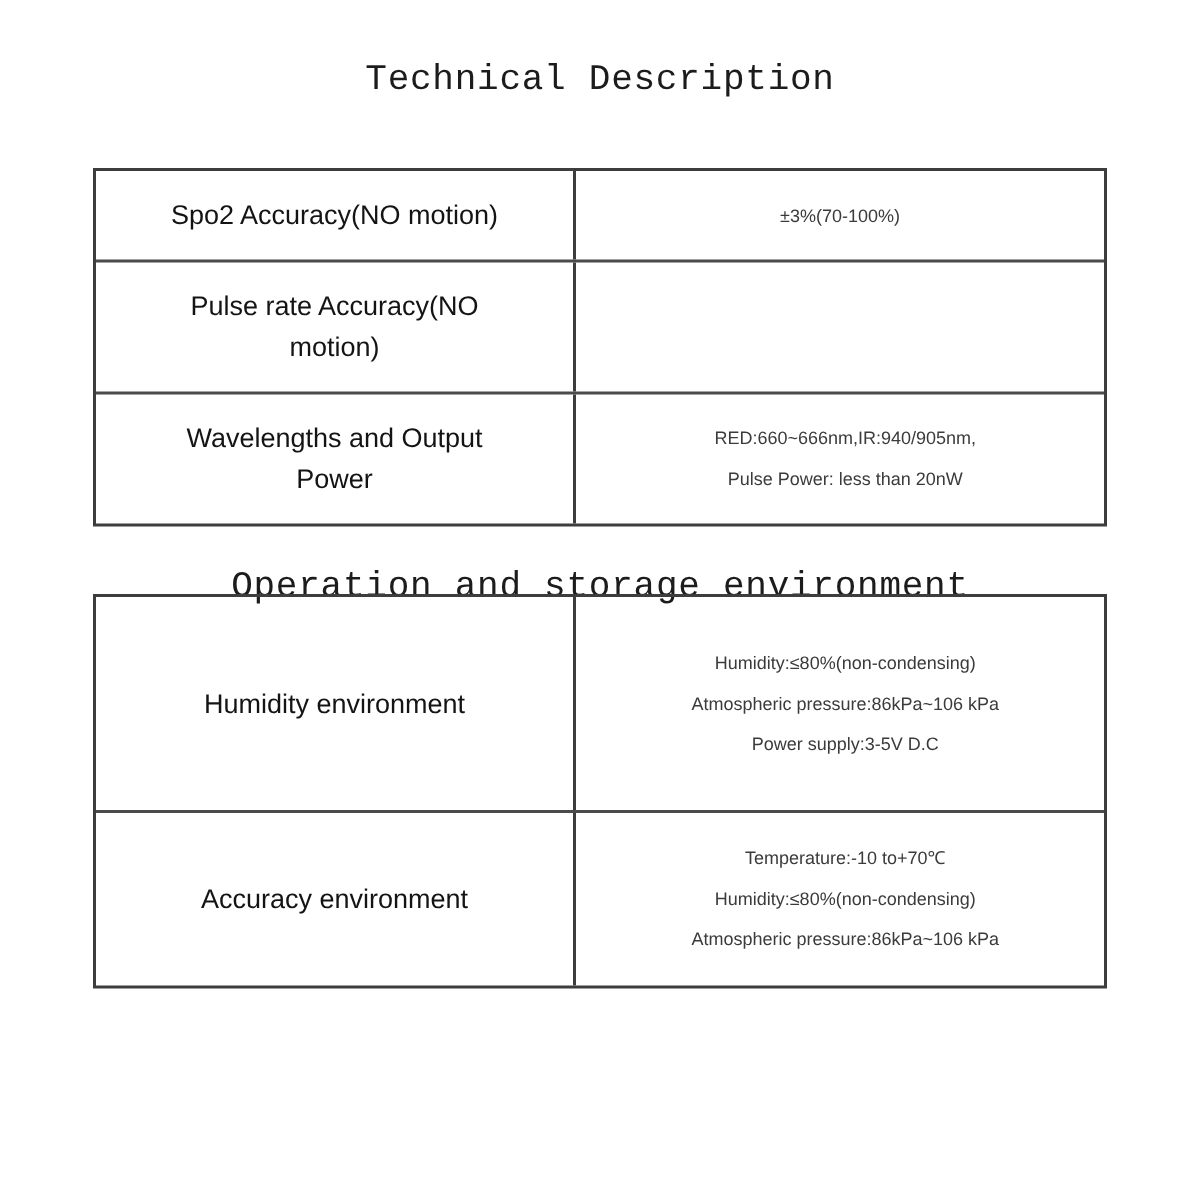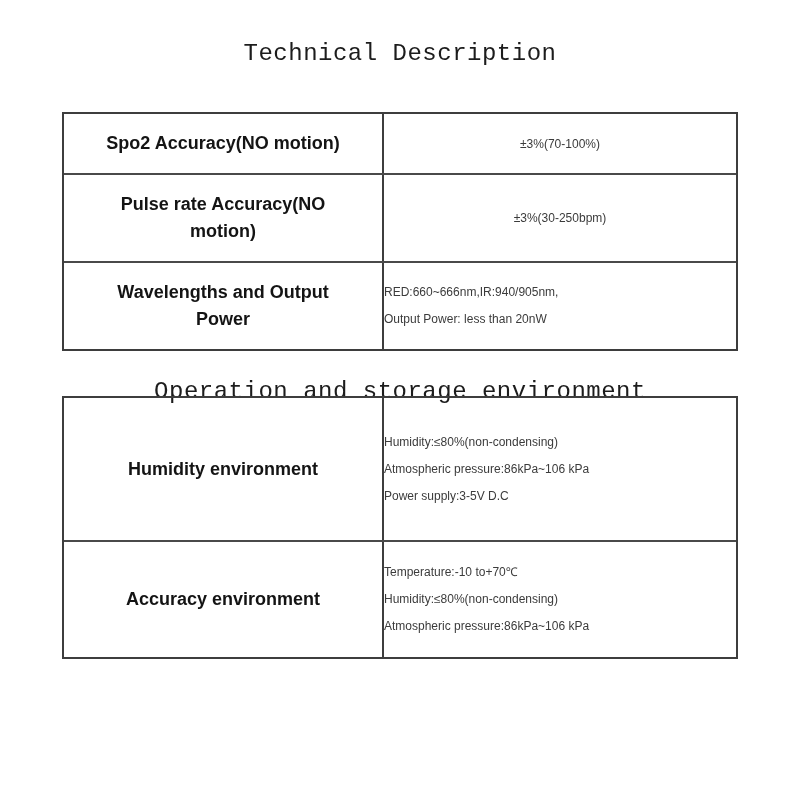--- a/index.html
+++ b/index.html
@@ -52,37 +52,38 @@
   .td {
     box-sizing: border-box;
     display: flex;
     flex-direction: column;
     justify-content: center;
   }
   .td.label {
     border-right: 2px solid #3d3d3d;
     align-items: center;
     text-align: center;
-    font-weight: 700;
+    font-weight: 400;
     font-size: 18px;
     line-height: 27px;
     color: #141414;
     padding: 16px 36px;
   }
   .td.value {
     font-size: 12px;
     color: #3b3b3b;
   }
   .td.value.center {
     align-items: center;
     text-align: center;
   }
   .td.value.lines {
-    align-items: flex-start;
+    align-items: center;
     text-align: left;
+    padding-left: 15px;
     padding-right: 8px;
     line-height: 27px;
   }
   .r-h46  { min-height: 46px; }
   .r-h62  { min-height: 62px; }
   .r-h86  { min-height: 86px; }
   .r-h142 { min-height: 142px; }
   .r-h117 { min-height: 117px; }
 </style>
 </head>
@@ -92,27 +93,26 @@
 
   <h1 class="doc-title title-technical">Technical Description</h1>
 
   <div class="tbl tbl1">
     <div class="tr r-h46">
       <div class="td label">Spo2 Accuracy(NO motion)</div>
       <div class="td value center">±3%(70-100%)</div>
     </div>
     <div class="tr r-h62">
       <div class="td label">Pulse rate Accuracy(NO motion)</div>
-      <div class="td value center">±3%(30-250bpm)</div>
     </div>
     <div class="tr r-h86">
       <div class="td label">Wavelengths and Output Power</div>
       <div class="td value lines">
         <div>RED:660~666nm,IR:940/905nm,</div>
-        <div>Output Power: less than 20nW</div>
+        <div>Pulse Power: less than 20nW</div>
       </div>
     </div>
   </div>
 
   <h1 class="doc-title title-environment">Operation and storage environment</h1>
 
   <div class="tbl tbl2">
     <div class="tr r-h142">
       <div class="td label">Humidity environment</div>
       <div class="td value lines">

